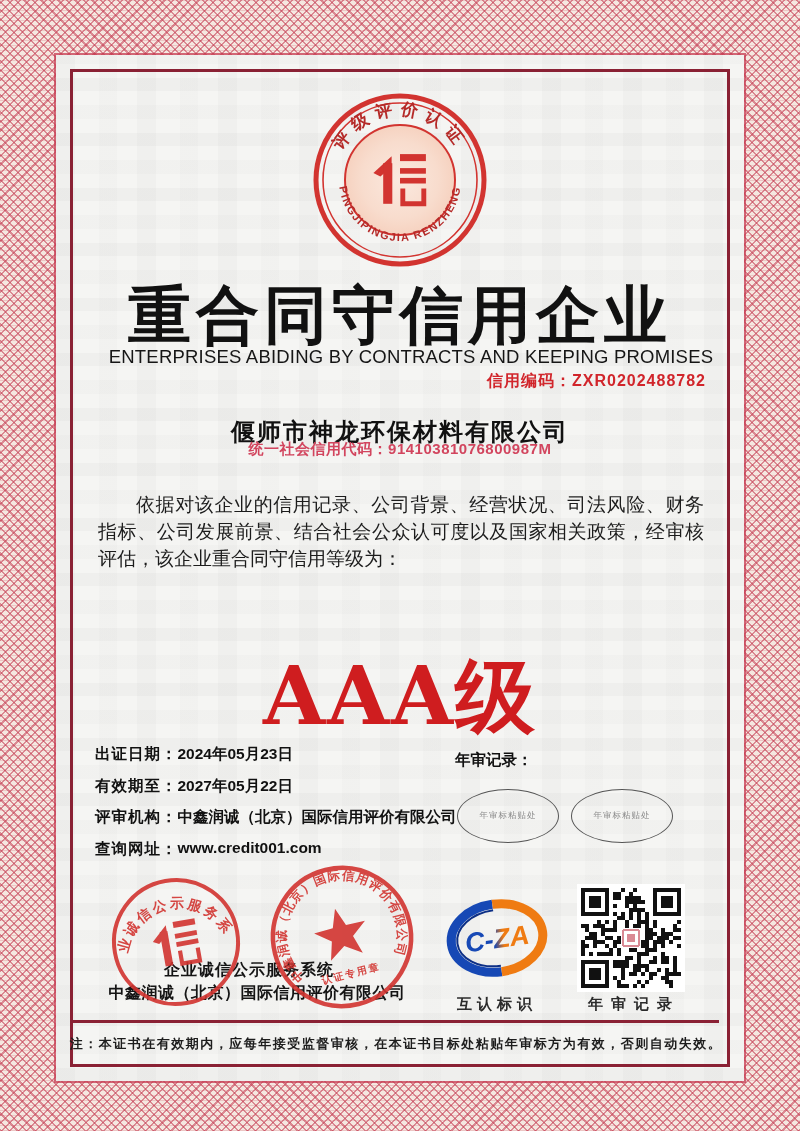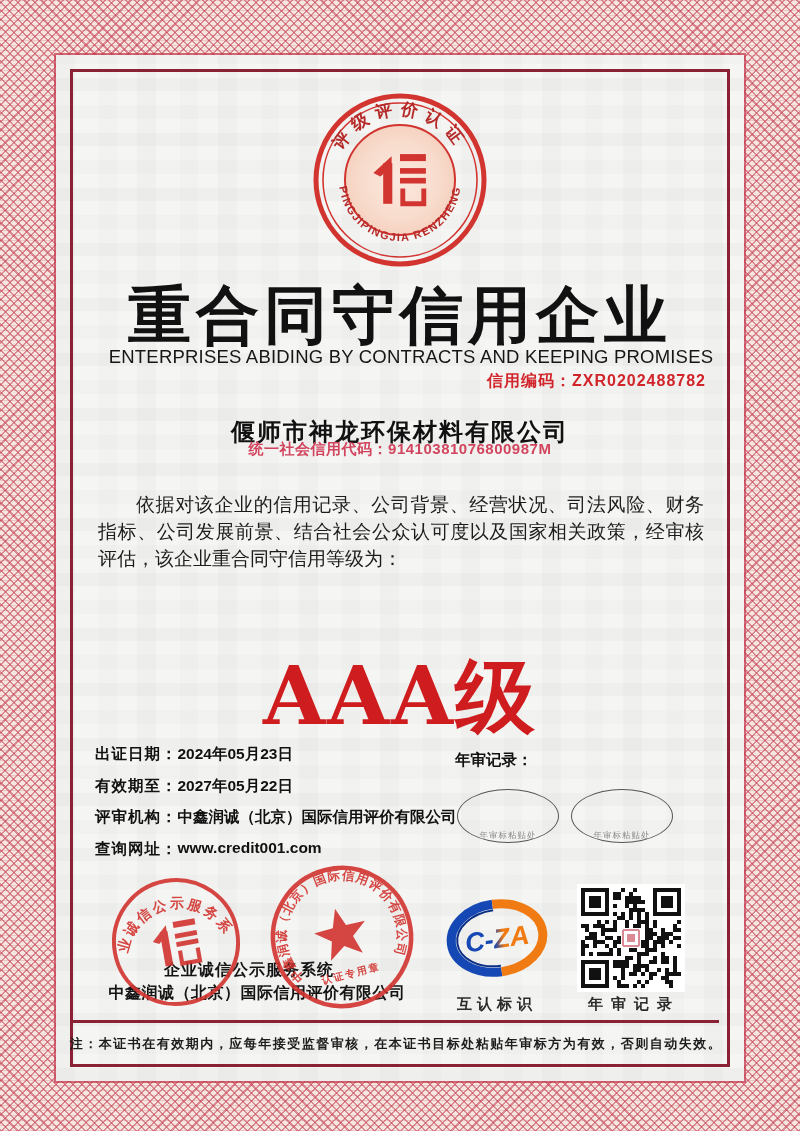--- a/index.html
+++ b/index.html
@@ -67,21 +67,21 @@
   }
 
   
   .details { left:22px; top:662px;margin-top:10px; }
   .detail-row { display:flex; margin-bottom:10.5px; font-size:15.5px; font-weight:bold; color:#111; white-space:nowrap; }
   .detail-row .lbl { letter-spacing:1px; }
 
   .annual-label { left:382px; top:678px; font-size:15.5px; font-weight:bold; color:#111; }
   .sticker {
     width:102px; height:54px; border:1.5px solid #555; border-radius:50%;
-    display:flex; align-items:flex-end; justify-content:center;
+    display:flex; align-items:center; justify-content:center;
   }
   .sticker span { font-size:8.5px; color:#8a8a8a; letter-spacing:1px; }
   .sticker1 { left:384px; top:717px; }
   .sticker2 { left:498px; top:717px; }
 
   
   .footer-line1 { left:176px; top:888px; transform:translateX(-50%); font-size:16px; font-weight:900; color:#141414; letter-spacing:1px; white-space:nowrap; }
   .footer-line2 { left:184px; top:911px; transform:translateX(-50%); font-size:16px; font-weight:900; color:#141414; letter-spacing:.5px; white-space:nowrap; }
 
   .seal-left  { left:37px;  top:804px; width:132px; height:132px; opacity:.9; transform:rotate(-10deg); }

